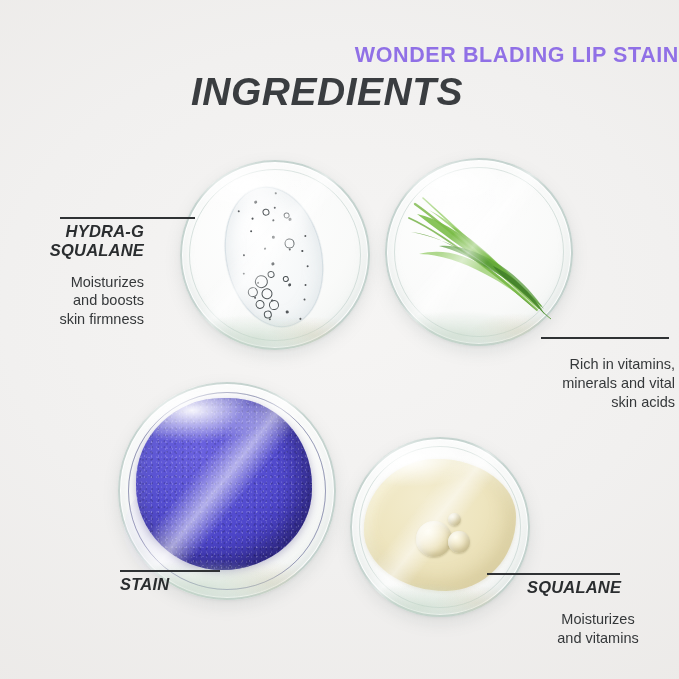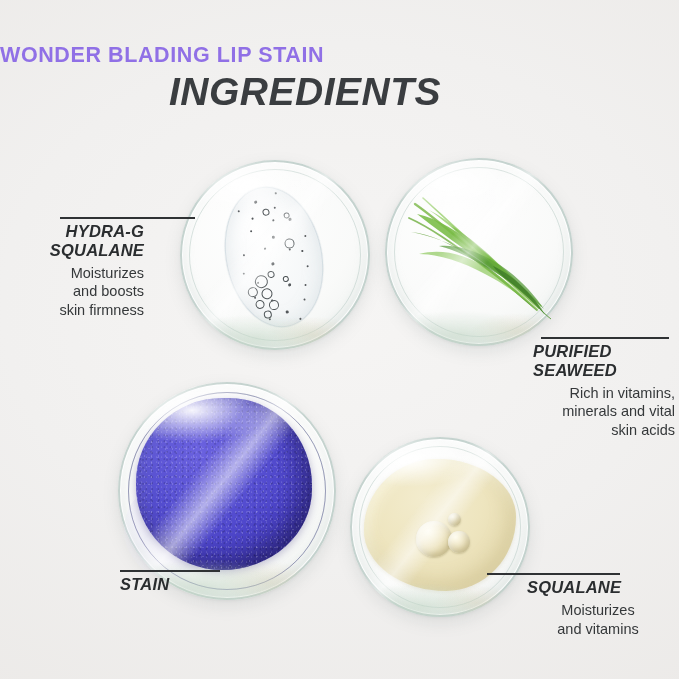--- a/index.html
+++ b/index.html
@@ -22,41 +22,42 @@
       radial-gradient(ellipse 90% 70% at 50% 45%, #f6f5f4 0%, #f1f0ef 55%, #eceae8 100%);
     overflow: hidden;
   }
 
   
   .brand-title {
     position: absolute;
     top: 45px;
     left: 0;
     width: 679px;
-    text-align: left;
+    text-align: right;
     font-size: 21.5px;
     font-weight: bold;
     letter-spacing: 0.6px;
     color: #9070e6;
     line-height: 1;
     white-space: nowrap;
   }
   .main-title {
     position: absolute;
     top: 71px;
     left: 0;
     width: 610px;
     text-align: center;
     font-size: 39px;
     font-weight: bold;
     font-style: italic;
     letter-spacing: 0.5px;
     color: #3a3d40;
     line-height: 1.1;
     white-space: nowrap;
+    padding-left: 22px;
   }
 
   
   .dish {
     position: absolute;
     border-radius: 50%;
     background:
       radial-gradient(circle at 38% 30%, rgba(255,255,255,0.96) 0%, rgba(250,251,250,0.88) 58%, rgba(238,242,240,0.75) 88%, rgba(228,234,231,0.6) 100%);
     box-shadow:
       0 6px 16px rgba(120,130,128,0.16),
@@ -201,21 +202,21 @@
     font-weight: bold;
     font-style: italic;
     color: #2a2d2f;
     line-height: 1.14;
     letter-spacing: 0.2px;
   }
   .callout-desc {
     font-size: 14.5px;
     color: #35383a;
     line-height: 1.30;
-    margin-top: 4px;
+    margin-top: 13px;
     font-weight: 400;
   }
   .align-right { text-align: right; }
   .align-left  { text-align: left; }
 
   #callout-hydra    { left: 4px;  top: 222px; width: 140px; }
   #line-hydra       { left: 60px; top: 217px; width: 135px; }
 
   #callout-seaweed  { left: 533px; top: 342px; width: 142px; }
   #line-seaweed     { left: 541px; top: 337px; width: 128px; }
@@ -338,24 +339,20 @@
     </div>
     <div class="callout-desc">
       <span>Moisturizes</span><br>
       <span>and boosts</span><br>
       <span>skin firmness</span>
     </div>
   </div>
 
   <div class="leader-line" id="line-seaweed"></div>
   <div class="callout align-left" id="callout-seaweed">
-    <div class="callout-title">
-      <span>PURIFIED</span><br>
-      <span>SEAWEED</span>
-    </div>
     <div class="callout-desc align-right">
       <span>Rich in vitamins,</span><br>
       <span>minerals and vital</span><br>
       <span>skin acids</span>
     </div>
   </div>
 
   <div class="leader-line" id="line-dyes"></div>
   <div class="callout align-left" id="callout-dyes">
     <div class="callout-title">

